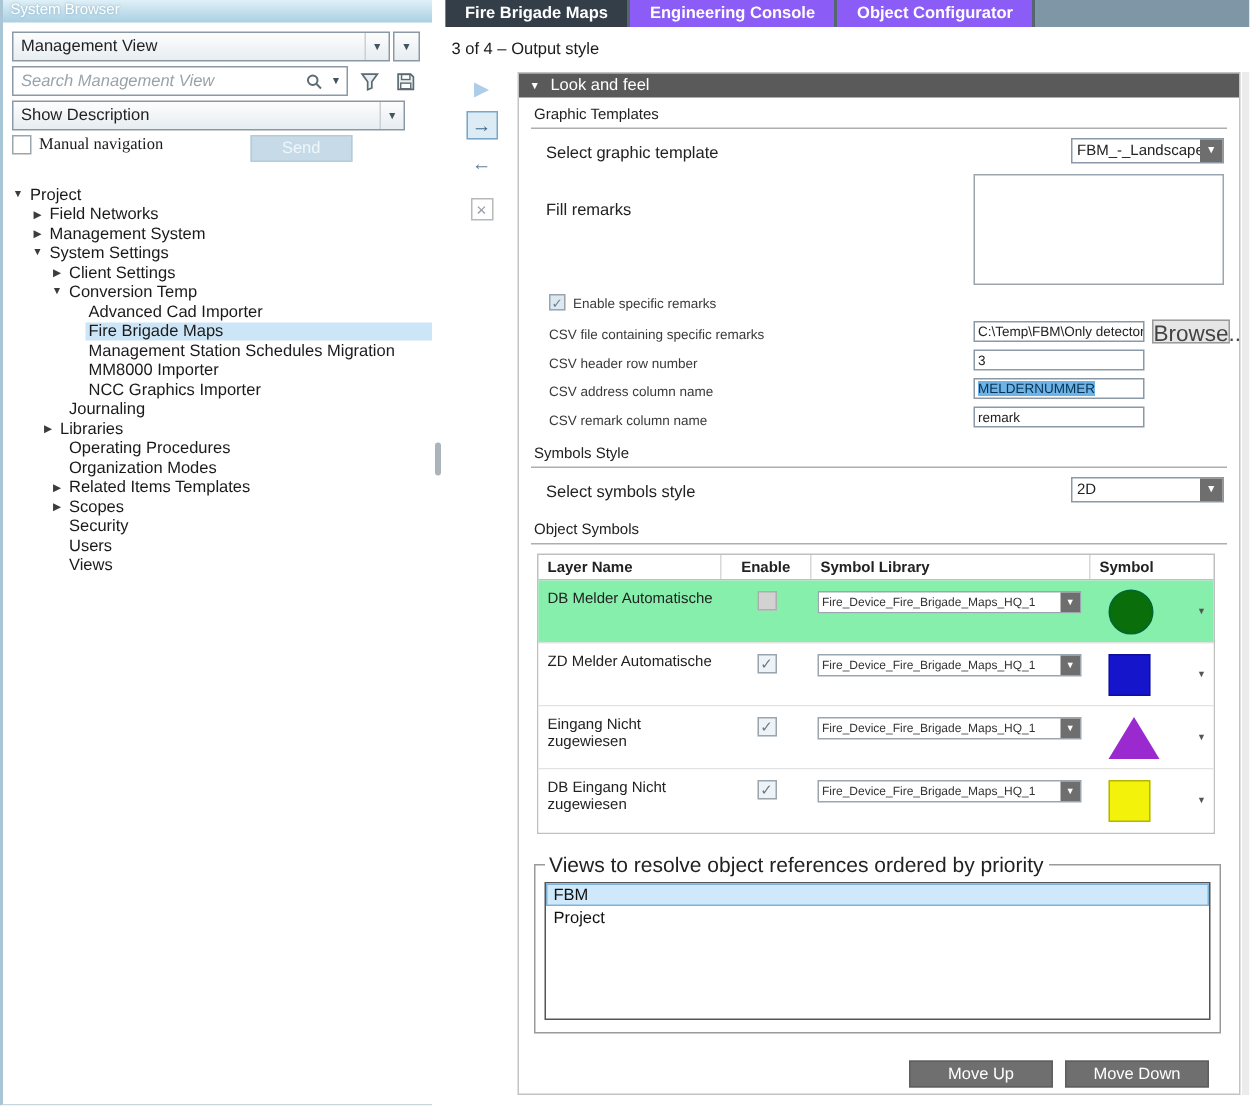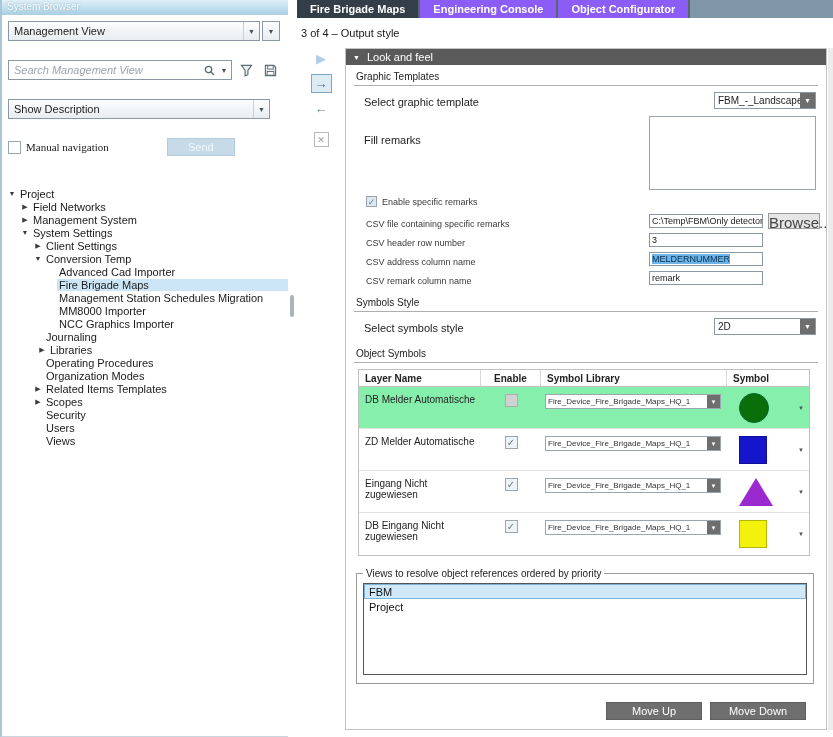--- a/index.html
+++ b/index.html
@@ -4,21 +4,21 @@
 <style>
   * { box-sizing: border-box; margin: 0; padding: 0; }
   html,body { width:833px; height:737px; }
   body { font-family:"Liberation Sans", sans-serif; background:#fff; position:relative; overflow:hidden; }
   .app { position:absolute; inset:0; width:833px; height:737px; background:#fff; }
 
   
   .left-panel { position:absolute; left:0; top:0; width:288px; height:737px; background:#fff; border-left:2px solid #a9c6d6; border-bottom:1px solid #c9d6de; }
   .lp-header { height:15px; background:linear-gradient(#dff0f8,#a9cfe2); color:#fff; font-size:10px; padding:1px 0 0 5px; text-shadow:0 0 2px #7fa8bd; }
   .lp-controls { padding:6px 8px 4px 6px; }
-  .row { display:flex; align-items:center; margin-bottom:19px; }
+  .row { display:flex; margin-bottom:3px; }
   .combo { height:20px; border:1px solid #8a99a5; background:linear-gradient(#fdfdfd,#e7edf1); display:flex; align-items:center; font-size:11px; color:#222; }
   .combo .ct { flex:1; padding-left:5px; white-space:nowrap; overflow:hidden; }
   .combo .ca { width:16px; align-self:stretch; display:flex; align-items:center; justify-content:center; font-size:7px; color:#44545e; border-left:1px solid #c9d0d6; }
   .view-combo { flex:1; }
   .sq-btn { width:18px; height:20px; margin-left:2px; border:1px solid #8a99a5; background:linear-gradient(#fdfdfd,#e7edf1); display:flex; align-items:center; justify-content:center; font-size:7px; color:#44545e; }
   .search-box { flex:1; height:20px; border:1px solid #8a99a5; background:#fff; display:flex; align-items:center; max-width:228px; }
   .search-box input { flex:1; border:none; outline:none; font-size:11px; padding-left:5px; font-family:inherit; min-width:0; background:transparent; }
   .search-box input::placeholder { font-style:italic; color:#9aa3aa; }
   .sicon { width:16px; display:flex; align-items:center; justify-content:center; }
   .search-box .ca { width:14px; align-self:stretch; display:flex; align-items:center; justify-content:center; font-size:7px; color:#44545e; }
@@ -94,21 +94,21 @@
   .mini-combo { width:176px; height:15px; border:1px solid #9aa5ad; background:#fff; display:flex; align-items:center; }
   .mc-text { flex:1; font-size:8px; color:#333; padding-left:2px; white-space:nowrap; overflow:hidden; }
   .mc-arrow { width:13px; height:100%; background:#6e6e6e; color:#fff; font-size:6px; display:flex; align-items:center; justify-content:center; }
   .shape { display:inline-block; }
   .shape.circle { width:30px; height:30px; border-radius:50%; border:1px solid #063; }
   .shape.square { width:28px; height:28px; border:1px solid rgba(0,0,0,.25); }
   .shape.triangle { width:0; height:0; border-left:17px solid transparent; border-right:17px solid transparent; border-bottom:28px solid #000; }
   .sym-arrow { font-size:6px; color:#555; }
 
   fieldset.views { border:1px solid #9a9a9a; margin:12px 0 0 2px; padding:2px 6px 8px; width:458px; }
-  fieldset.views legend { font-size:10px; color:#222; padding:0 3px; }
+  fieldset.views legend { font-size:14px; color:#222; padding:0 3px; }
   .listbox { border:1px solid #555; height:92px; background:#fff; overflow:hidden; margin-top:2px; }
   .vitem { height:15px; font-size:11px; color:#111; display:flex; align-items:center; padding-left:4px; border:1px solid transparent; }
   .vitem.sel { background:#cfe9fb; border:1px solid #7fb2d9; }
   .btn-row { display:flex; justify-content:flex-end; gap:8px; margin-top:18px; padding-right:12px; }
   .gray-btn { width:96px; height:18px; background:#6f6f6f; color:#fff; border:1px solid #5e5e5e; font-size:11px; font-family:inherit; }
   .scroll-strip { position:absolute; right:0; top:48px; bottom:7px; width:5px; background:#ececec; }
 </style>
 </head>
 <body>
 
@@ -206,21 +206,21 @@
           <span class="tl">MM8000 Importer</span>
         </div>
         <div class="tree-row" style="padding-left: 43px;">
           <span class="tw"></span>
           <span class="tl">NCC Graphics Importer</span>
         </div>
         <div class="tree-row" style="padding-left: 30px;">
           <span class="tw"></span>
           <span class="tl">Journaling</span>
         </div>
-        <div class="tree-row" style="padding-left: 34px;">
+        <div class="tree-row" style="padding-left: 24px;">
           <span class="tw">▶</span>
           <span class="tl">Libraries</span>
         </div>
         <div class="tree-row" style="padding-left: 30px;">
           <span class="tw"></span>
           <span class="tl">Operating Procedures</span>
         </div>
         <div class="tree-row" style="padding-left: 30px;">
           <span class="tw"></span>
           <span class="tl">Organization Modes</span>

